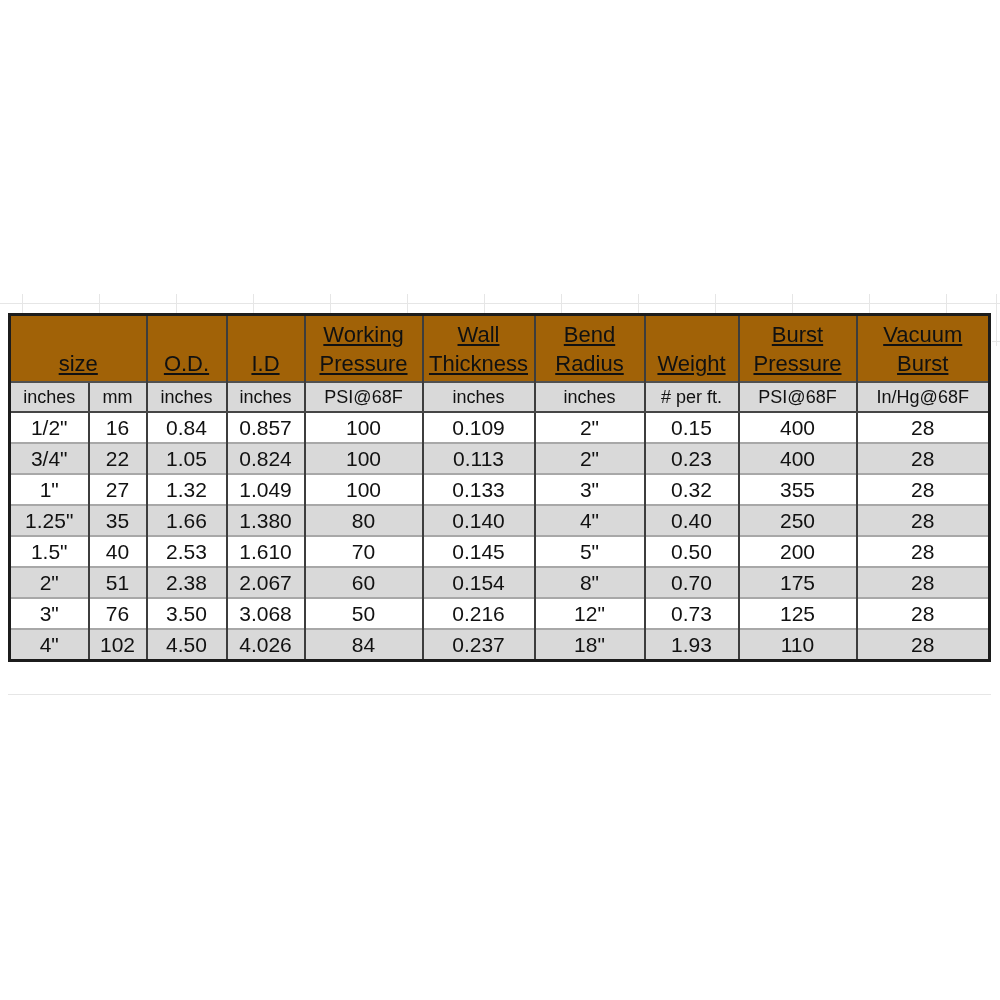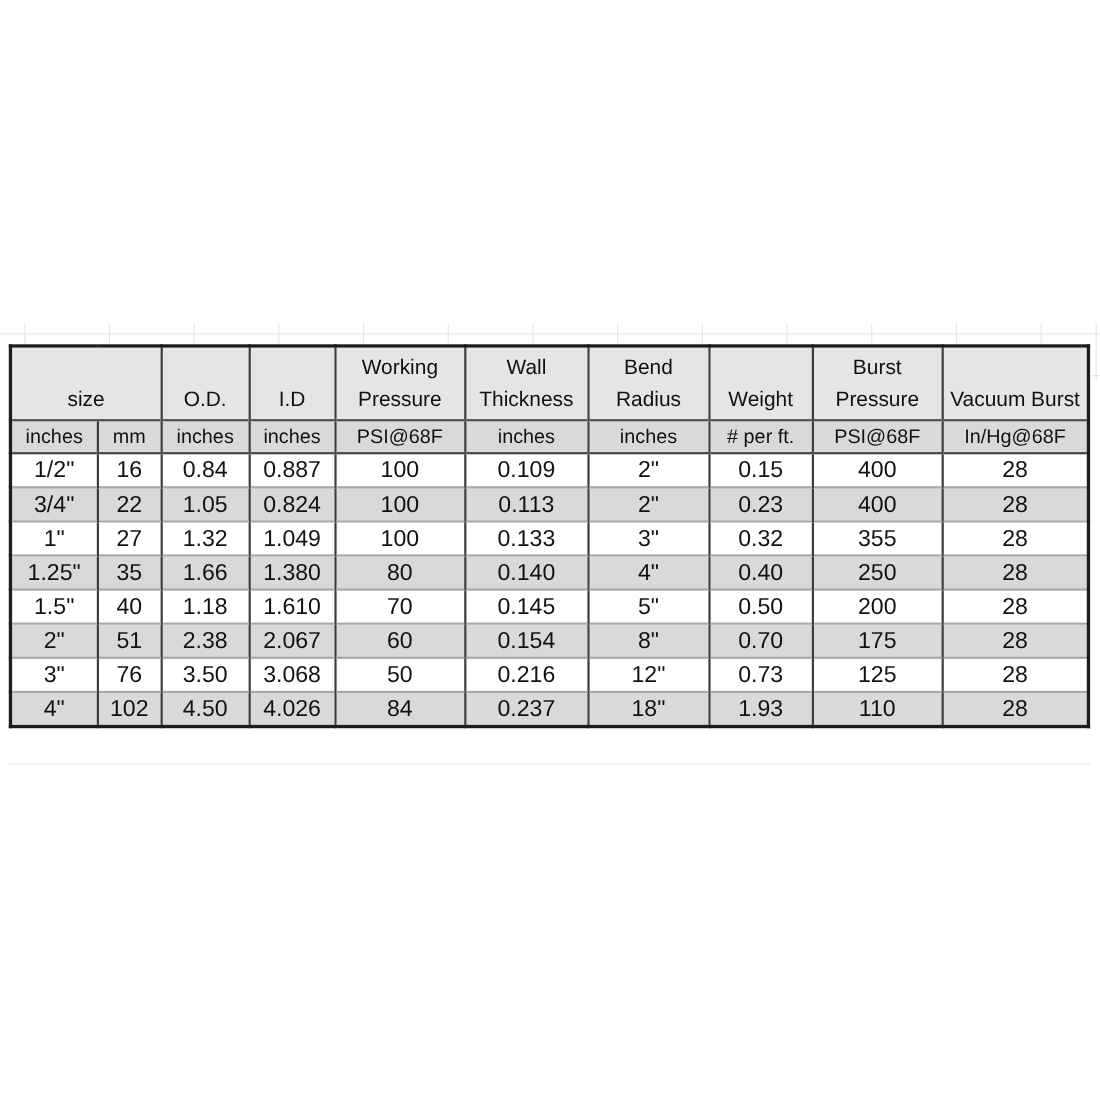--- a/index.html
+++ b/index.html
@@ -41,27 +41,28 @@
   
   tr.title-row td {
     background: #d9d9d9;
     height: 30px;
     font-size: 22px;
     border-bottom: 2px solid #4a4a4a;
   }
 
   
   tr.group-row td {
-    background: #e5e5e5;
+    background: #a16207;
     vertical-align: bottom;
     height: 62px;
     line-height: 29px;
     padding-bottom: 3px;
     border-left: 2px solid #3d3d3d;
-    font-size: 19px;
+    font-size: 22px;
+    text-decoration: underline;
   }
   tr.group-row td:first-child { border-left: none; }
 
   
   tr.unit-row td {
     background: #d9d9d9;
     height: 28px;
     border-left: 2px solid #3d3d3d;
     border-top: 2px solid #505050;
     border-bottom: 2px solid #454545;
@@ -139,21 +140,21 @@
         <td># per ft.</td>
         <td>PSI@68F</td>
         <td>In/Hg@68F</td>
       </tr>
     </thead>
     <tbody class="data" id="tbody">
         <tr class="">
           <td>1/2"</td>
           <td>16</td>
           <td>0.84</td>
-          <td>0.887</td>
+          <td>0.857</td>
           <td>100</td>
           <td>0.109</td>
           <td>2"</td>
           <td>0.15</td>
           <td>400</td>
           <td>28</td>
         </tr>
         <tr class="alt">
           <td>3/4"</td>
           <td>22</td>
@@ -186,21 +187,21 @@
           <td>80</td>
           <td>0.140</td>
           <td>4"</td>
           <td>0.40</td>
           <td>250</td>
           <td>28</td>
         </tr>
         <tr class="">
           <td>1.5"</td>
           <td>40</td>
-          <td>1.18</td>
+          <td>2.53</td>
           <td>1.610</td>
           <td>70</td>
           <td>0.145</td>
           <td>5"</td>
           <td>0.50</td>
           <td>200</td>
           <td>28</td>
         </tr>
         <tr class="alt">
           <td>2"</td>

